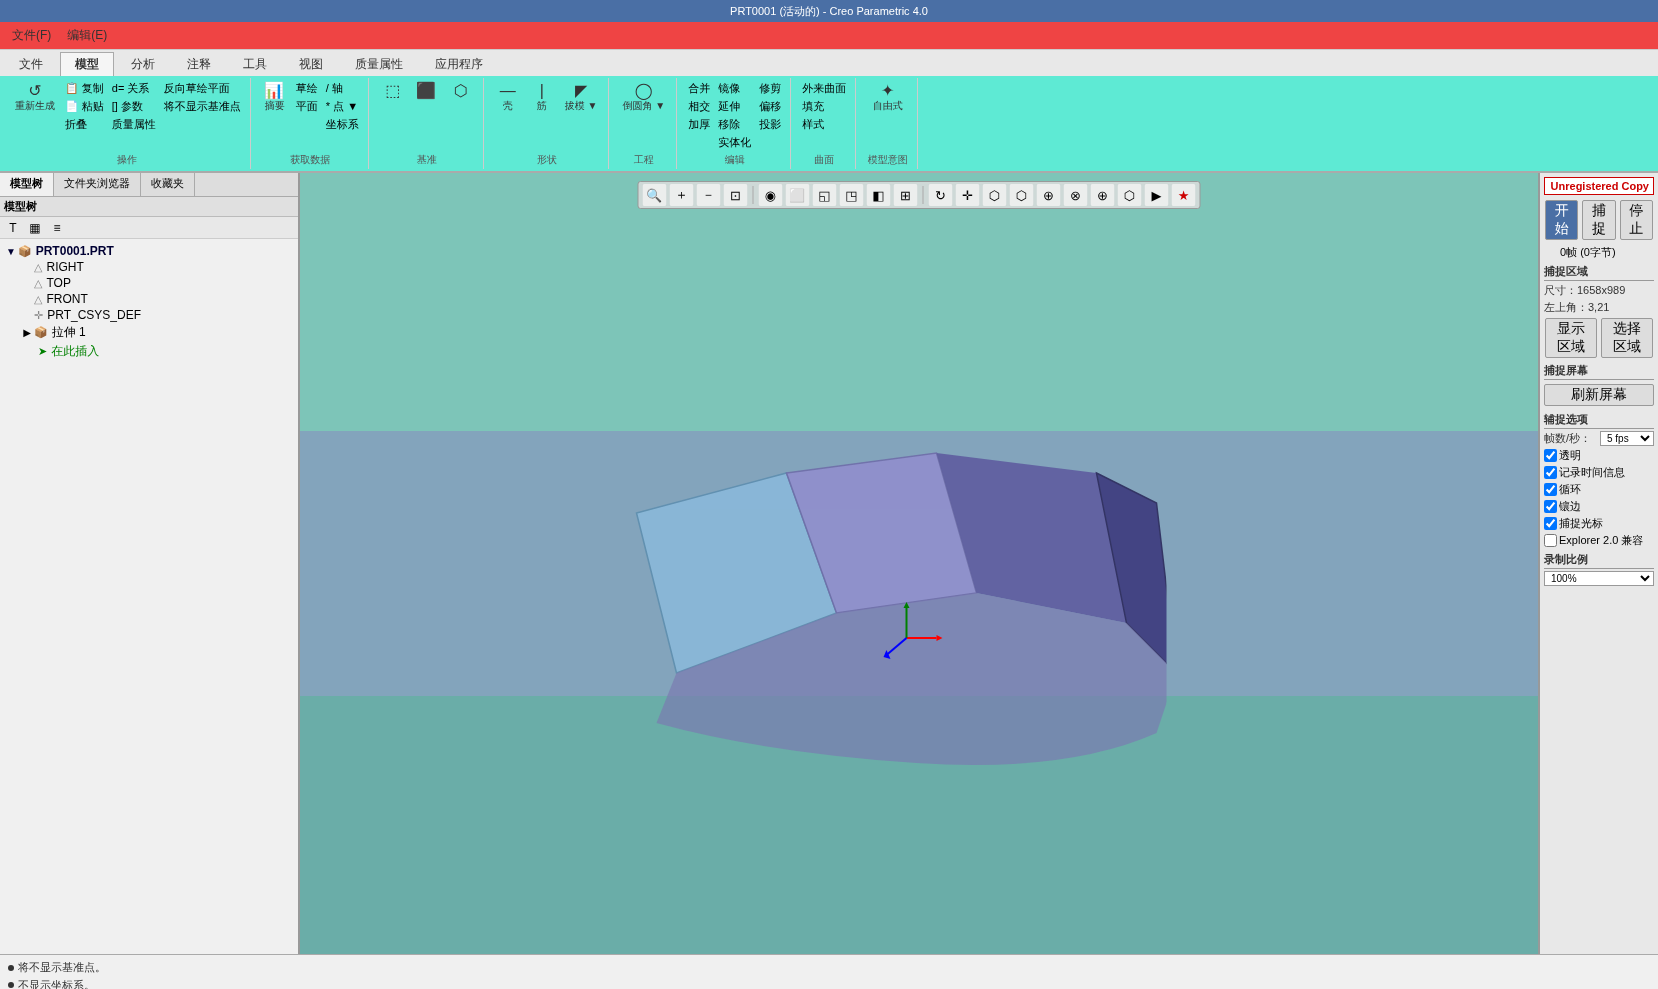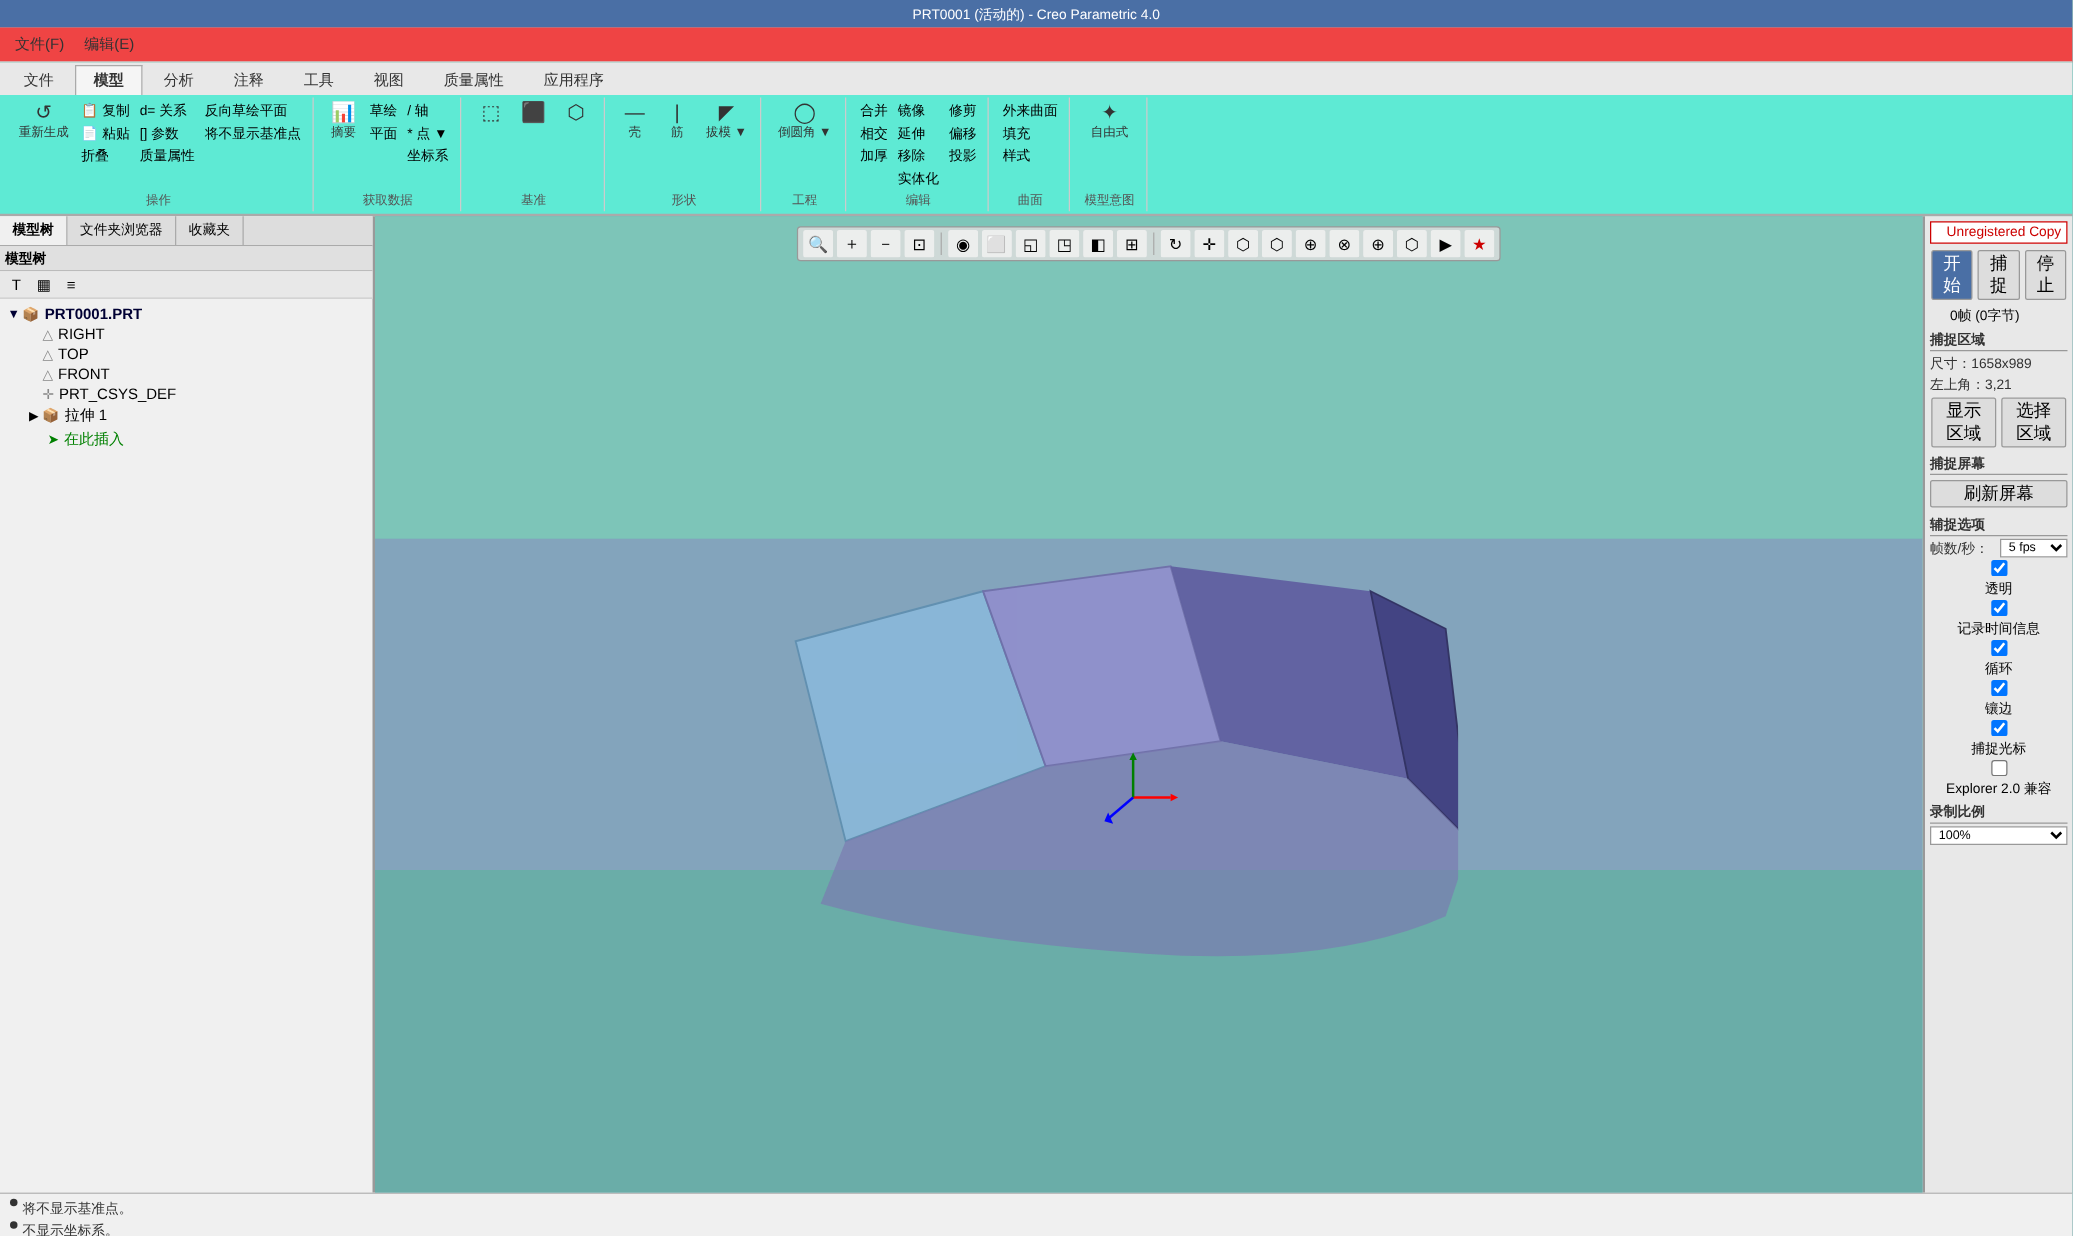--- a/index.html
+++ b/index.html
@@ -50,26 +50,26 @@
 
     
     #right-panel { width: 120px; background: #e8e8e8; border-left: 2px solid #999; padding: 4px; font-size: 11px; overflow-y: auto; }
     #right-panel .section-title { font-weight: bold; font-size: 11px; color: #333; margin: 4px 0 2px 0; border-bottom: 1px solid #999; padding-bottom: 1px; }
     .rp-row { display: flex; align-items: center; margin: 2px 0; font-size: 11px; }
     .rp-label { color: #333; flex: 1; }
     .rp-value { color: #000; margin-left: 16px; }
     .rp-btn { padding: 1px 6px; background: #ddd; border: 1px solid #999; cursor: pointer; font-size: 14px; border-radius: 2px; margin: 1px; }
     .rp-btn.active { background: #4a6fa5; color: white; }
     .rp-select { border: 1px solid #999; background: white; font-size: 10px; padding: 0 2px; }
-    .rp-checkbox-row { display: flex; align-items: center; gap: 2px; margin: 2px 0; font-size: 11px; flex-direction: column; }
-    .unregistered { font-size: 11px; color: #c00; font-weight: normal; text-align: right; padding: 2px 4px; background: #fff; border: 1px solid #c00; margin-bottom: 4px; }
+    .rp-checkbox-row { display: flex; align-items: center; gap: 2px; margin: 2px 0; font-size: 11px; }
+    .unregistered { font-size: 11px; color: #c00; font-weight: bold; text-align: right; padding: 2px 4px; background: #fff; border: 1px solid #c00; margin-bottom: 4px; }
 
     
     #status-bar { height: 60px; background: #f0f0f0; border-top: 1px solid #aaa; padding: 4px 8px; font-size: 11px; color: #333; }
-    .status-item { display: flex; gap: 4px; line-height: 1.6; }
+    .status-item { display: flex; align-items: center; gap: 4px; line-height: 1.6; }
     .status-dot { width: 6px; height: 6px; background: #333; border-radius: 50%; display: inline-block; }
 
     
     #shape-svg { position: absolute; top: 50%; left: 50%; transform: translate(-55%, -45%); }
 
     
     .stripe-top { position: absolute; top: 0; left: 0; right: 0; height: 33%; background: #7dc5b8; }
     .stripe-mid { position: absolute; top: 33%; left: 0; right: 0; height: 34%; background: #9a8fbf; opacity: 0.5; }
     .stripe-bot { position: absolute; top: 67%; left: 0; right: 0; height: 33%; background: #6aada8; }
   </style>

